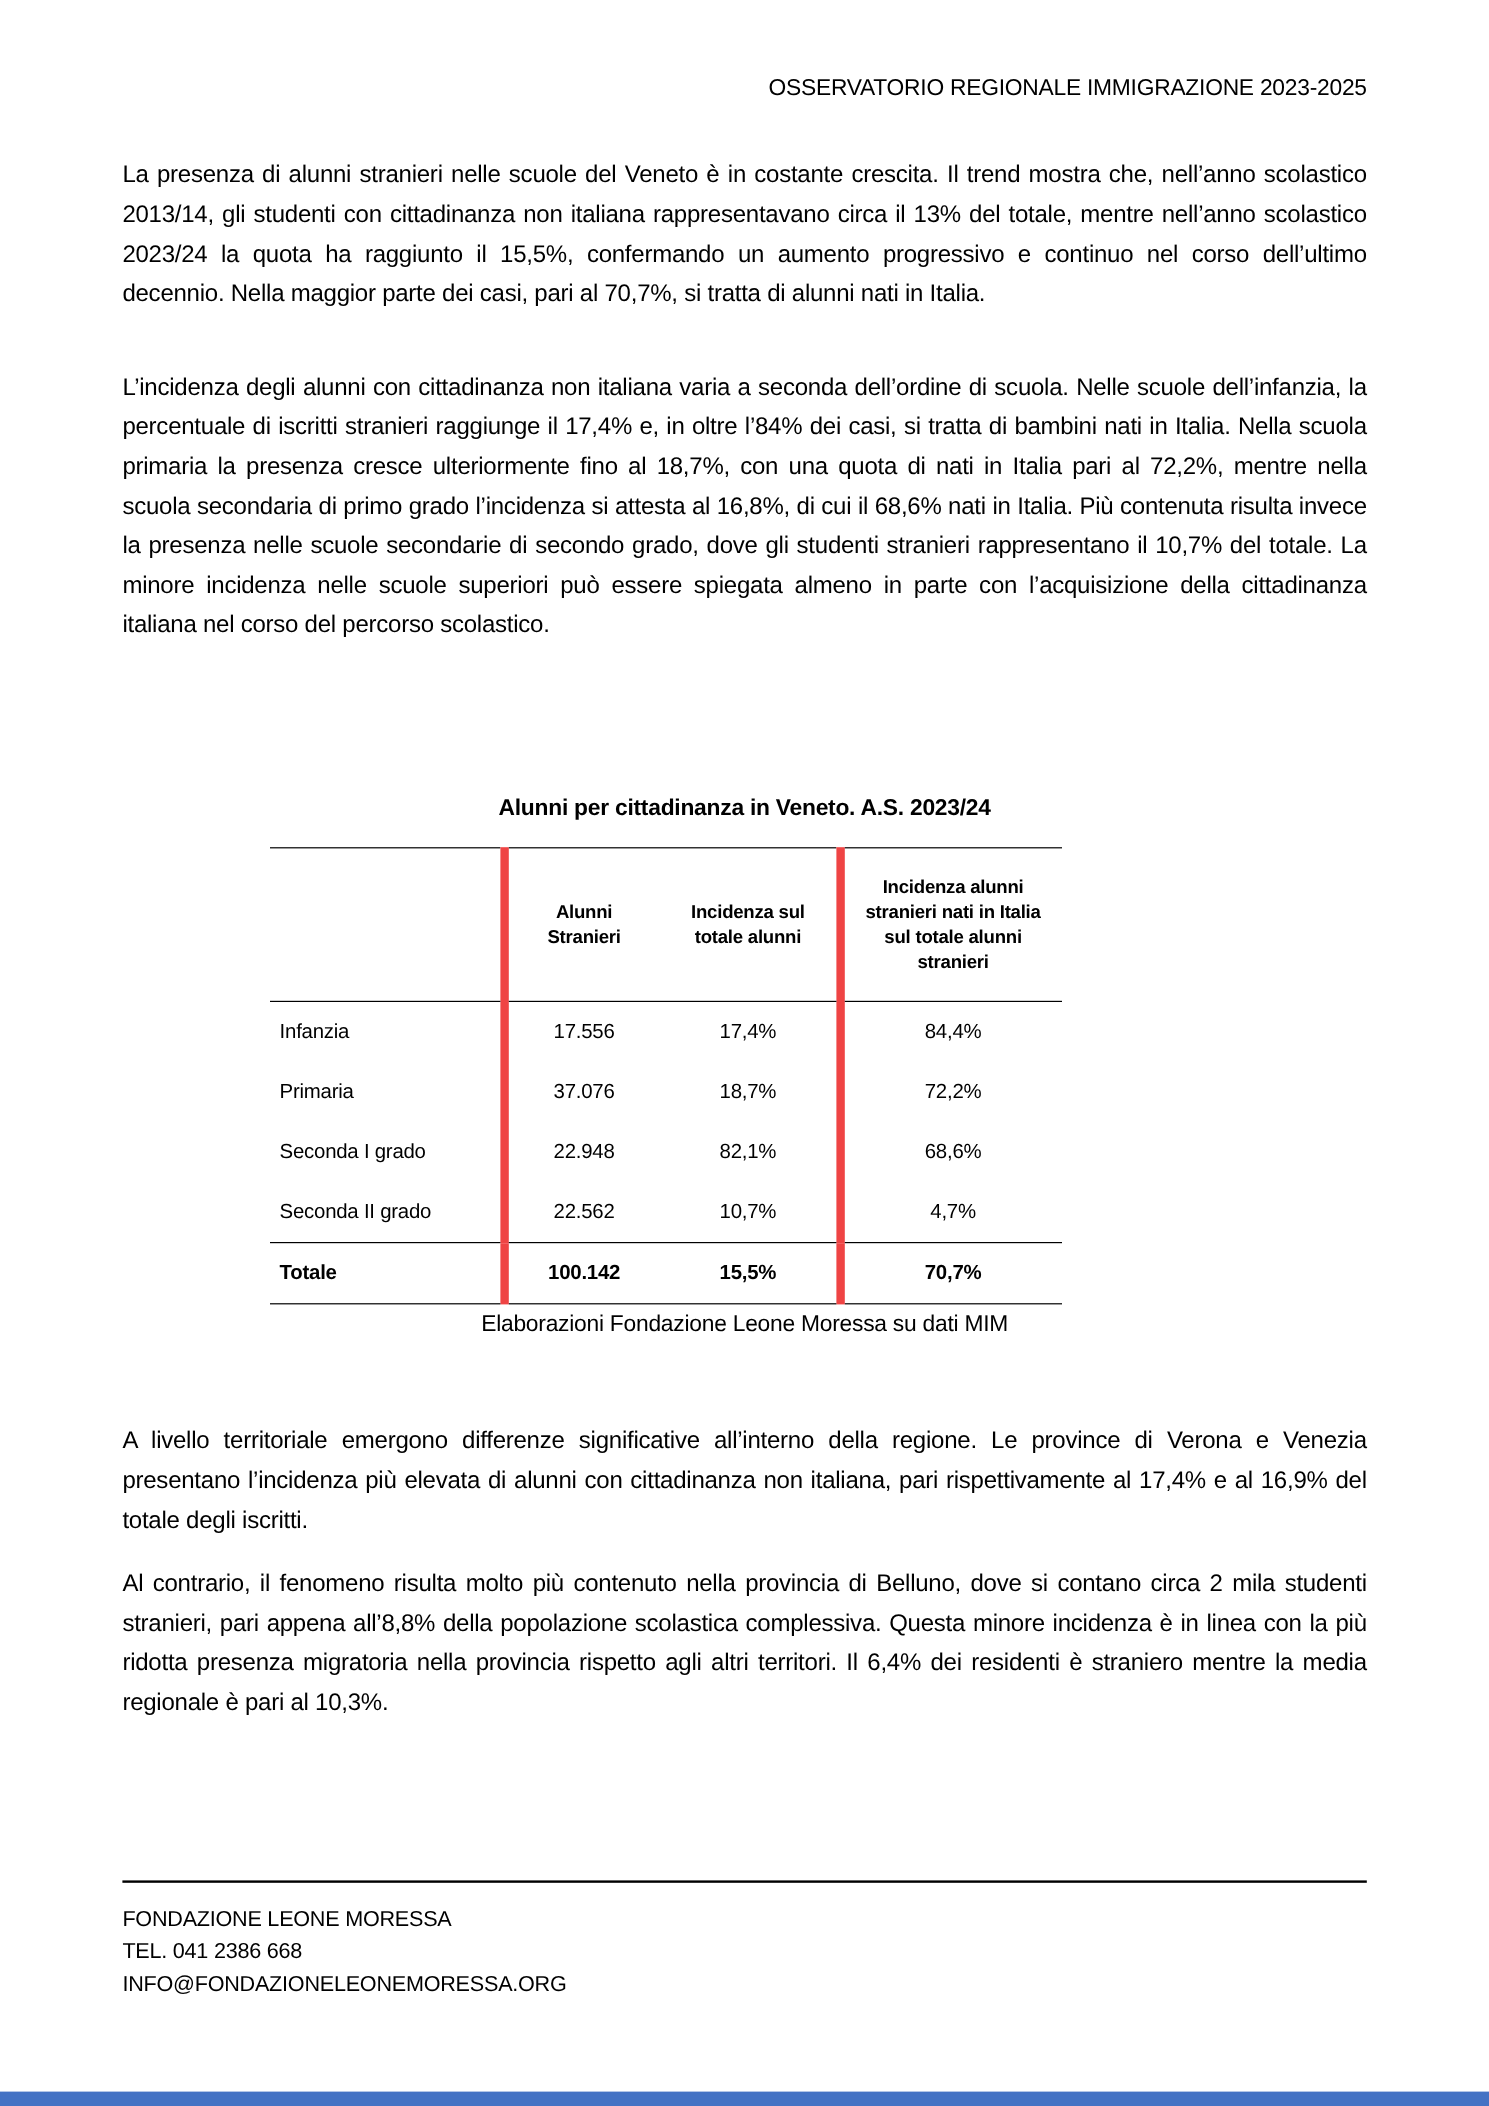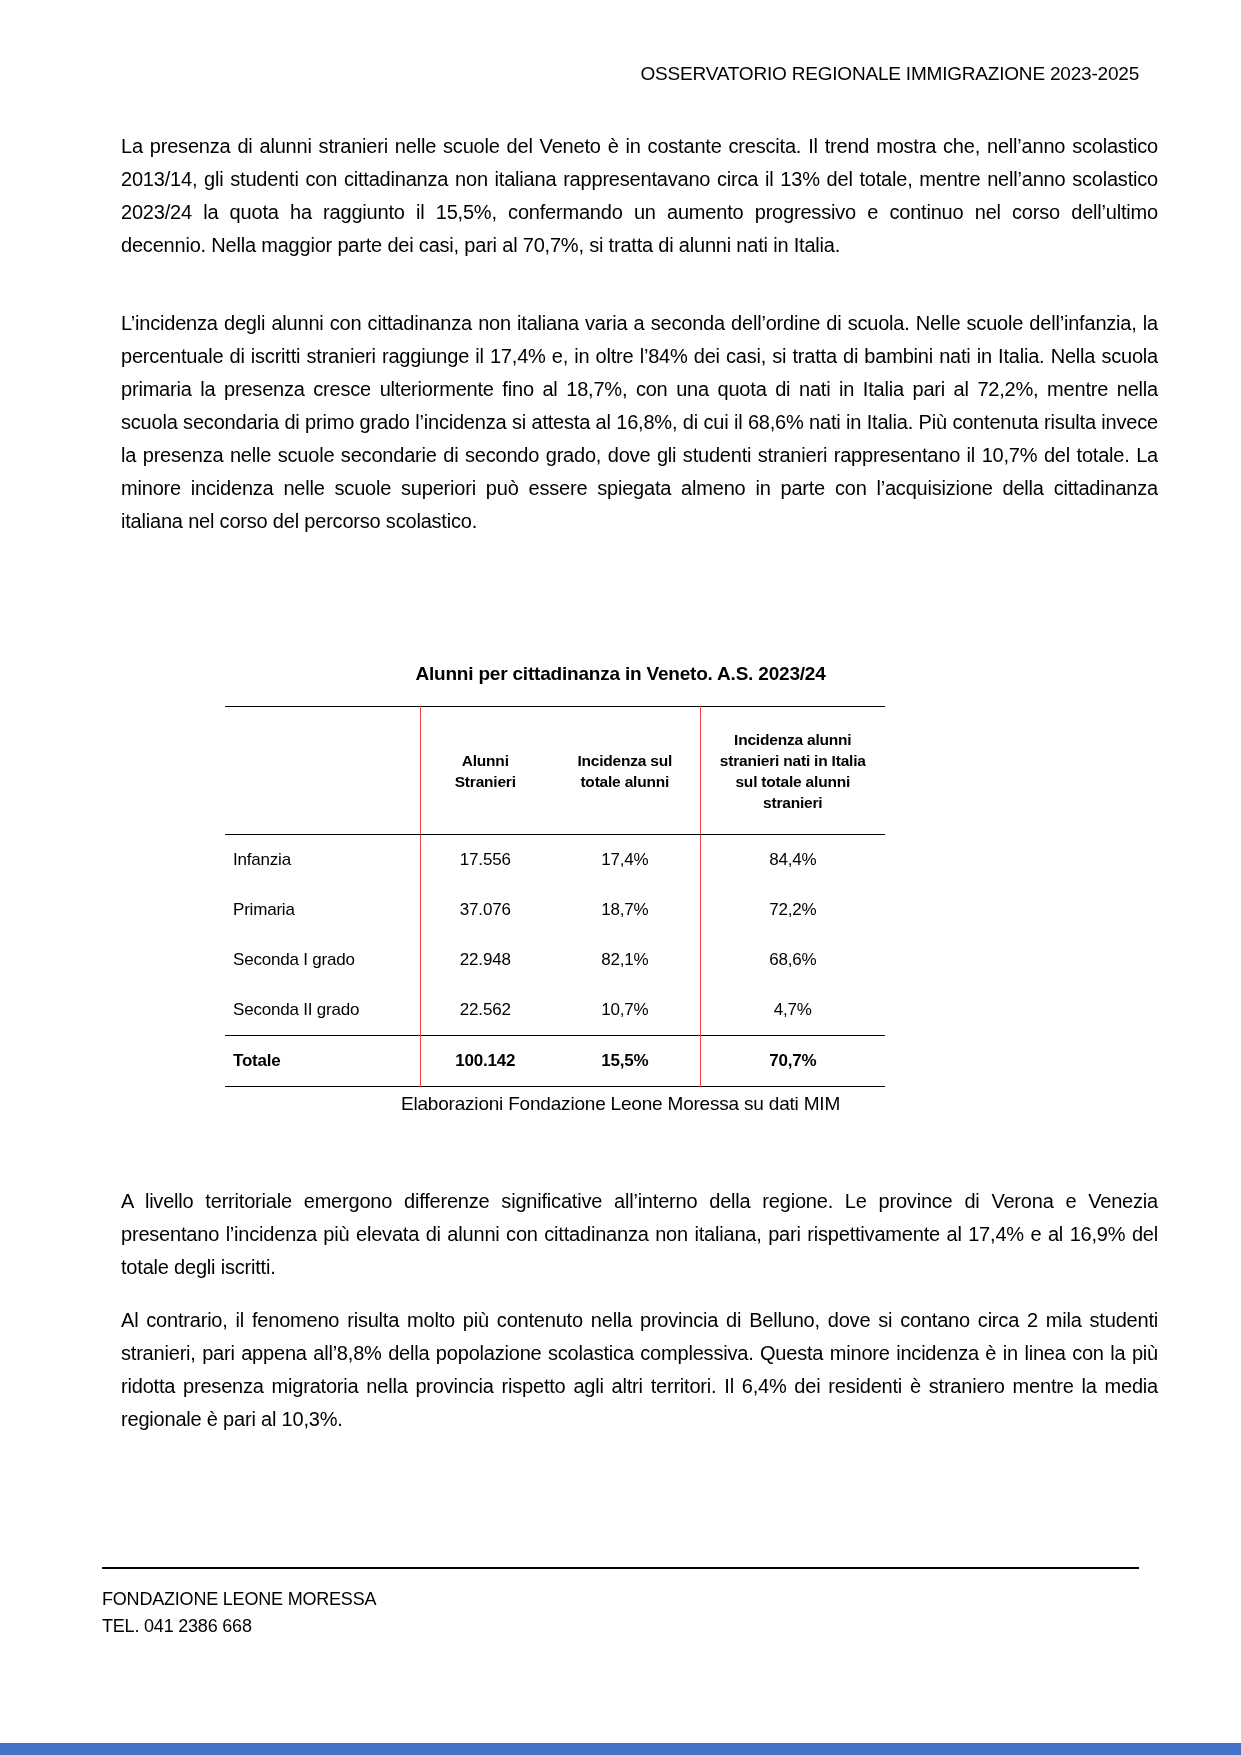--- a/index.html
+++ b/index.html
@@ -7,21 +7,21 @@
     width:1241px;height:1755px;background:#ffffff;position:relative;overflow:hidden;
     font-family:"Liberation Sans","DejaVu Sans",sans-serif;color:#000;
   }
   .page-header{
     position:absolute;top:63px;right:102px;
     font-size:19px;letter-spacing:-0.2px;white-space:nowrap;
   }
   .para{
     position:absolute;left:102px;width:1037px;
     font-size:20px;line-height:33px;letter-spacing:-0.2px;
-    text-align:justify;text-justify:inter-word;margin-left:19px;
+    text-align:justify;text-justify:inter-word;
   }
   .p1{top:130px;}
   .p2{top:307px;}
   .p3{top:1185px;}
   .p4{top:1304px;}
   .table-title{
     position:absolute;top:663px;left:102px;width:1037px;
     text-align:center;font-weight:bold;font-size:19px;letter-spacing:-0.2px;
   }
   .data-table{
@@ -36,21 +36,21 @@
   .data-table col.c4{width:185px;}
   .data-table thead th{
     height:119px;vertical-align:middle;text-align:center;
     font-weight:bold;font-size:15.5px;line-height:21px;
     border-bottom:1.5px solid #000;white-space:pre-line;padding:4px;
   }
   .data-table td{
     height:50px;vertical-align:middle;text-align:center;padding:0;
   }
   .data-table td.rowlabel{text-align:left;padding-left:8px;}
-  .data-table .div-r{border-right:1px solid #ef4444;}
+  .data-table .div-r{border-right:7px solid #ef4444;}
   .data-table tr.total-row td{
     font-weight:bold;border-top:1.5px solid #000;
   }
   .table-caption{
     position:absolute;top:1093px;left:102px;width:1037px;
     text-align:center;font-size:19px;letter-spacing:-0.2px;
   }
   .footer-rule{
     position:absolute;top:1567px;left:102px;width:1037px;
     border-top:2px solid #000;height:0;
@@ -129,15 +129,16 @@
 
 <div class="table-caption">Elaborazioni Fondazione Leone Moressa su dati MIM</div>
 
 <div class="para p3">A livello territoriale emergono differenze significative all’interno della regione. Le province di Verona e Venezia presentano l’incidenza più elevata di alunni con cittadinanza non italiana, pari rispettivamente al 17,4% e al 16,9% del totale degli iscritti.</div>
 <div class="para p4">Al contrario, il fenomeno risulta molto più contenuto nella provincia di Belluno, dove si contano circa 2 mila studenti stranieri, pari appena all’8,8% della popolazione scolastica complessiva. Questa minore incidenza è in linea con la più ridotta presenza migratoria nella provincia rispetto agli altri territori. Il 6,4% dei residenti è straniero mentre la media regionale è pari al 10,3%.</div>
 
 <div class="footer-rule"></div>
 <div class="footer-text">
   <div>FONDAZIONE LEONE MORESSA</div>
   <div>TEL. 041 2386 668</div>
+  <div>INFO@FONDAZIONELEONEMORESSA.ORG</div>
 </div>
 
 <div class="accent-bar" style="background: rgb(68, 114, 196);"></div>
 
 </body></html>

